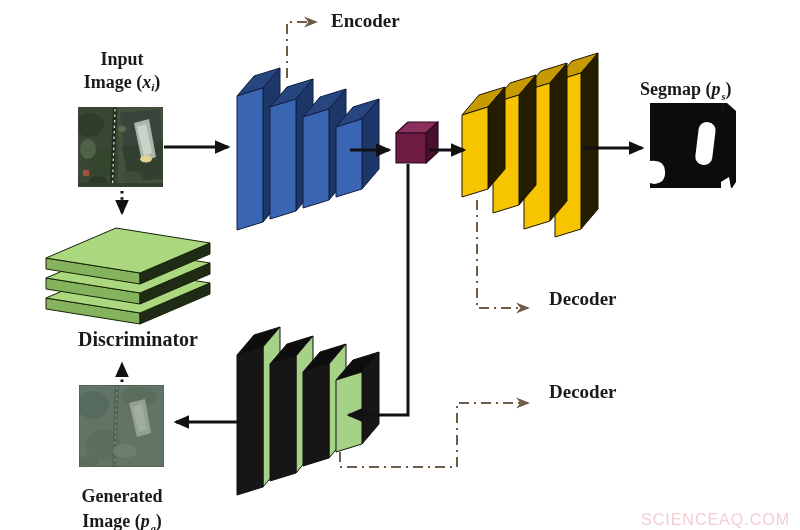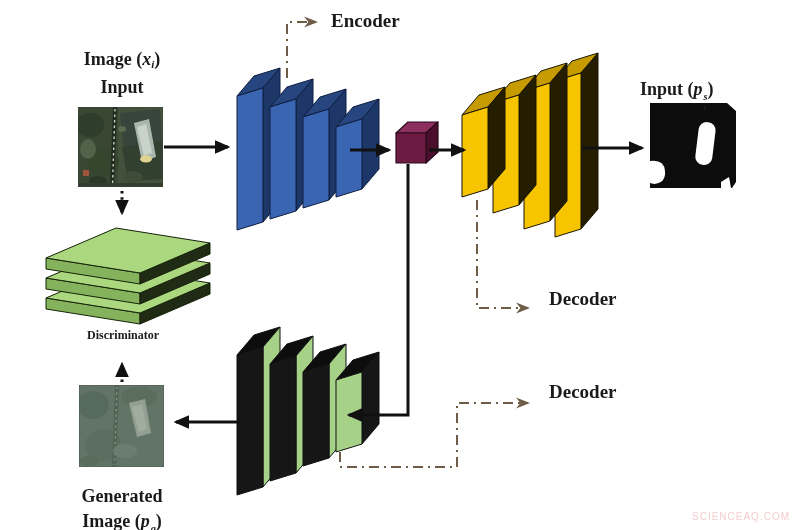--- a/index.html
+++ b/index.html
@@ -10,21 +10,21 @@
   .center{text-align:center;white-space:normal;}
   .lbl i{font-style:italic;}
   sub{font-size:0.62em;font-style:italic;vertical-align:-0.3em;letter-spacing:0;}
   .stk{display:inline-flex;flex-direction:column;align-items:flex-start;
        font-size:0.58em;line-height:0.95;vertical-align:-0.45em;margin-left:1px;}
   .stk i{font-style:italic;}
   .arr{stroke-width:3;fill:none;}
   .dotted{stroke-dasharray:2.5 3.8;}
   .ptr{stroke-width:2;fill:none;stroke-dasharray:10 5 2 5;}
   .wm{position:absolute;font-family:"Liberation Sans", sans-serif;font-weight:400;
-      font-size:10px;letter-spacing:1px;}
+      font-size:16px;letter-spacing:1px;}
 </style>
 </head>
 <body>
 
 <div class="canvas">
 
   <svg width="800" height="530" viewBox="0 0 800 530">
     <defs>
       <marker id="mBlack" markerWidth="5.2" markerHeight="4.6" refX="4.4" refY="2.3" orient="auto">
         <path d="M0,0 L5.2,2.3 L0,4.6 Z" fill="#111111"></path>
@@ -158,40 +158,40 @@
       </g>
       <rect width="85" height="82" fill="none" stroke="#4a584c" stroke-width="1"></rect>
     </svg>
   </svg>
 
   <div class="lbl" style="left:331px;top:10px;font-size:19px;">
     <span>Encoder</span>
   </div>
 
   <div class="lbl center" style="left:58px;top:48px;width:128px;font-size:18px;line-height:23px;">
+    <div><span>Input</span></div>
     <div><span>Image (</span><i>x</i><sub>i</sub><span>)</span></div>
-    <div><span>Input</span></div>
   </div>
 
   <div class="lbl" style="left:640px;top:79px;font-size:18px;">
-    <span>Input (</span><i>p</i><span class="stk">
+    <span>Segmap (</span><i>p</i><span class="stk">
         <i>s</i>
         <i>i</i>
       </span><span>)</span>
   </div>
 
   <div class="lbl" style="left:549px;top:286px;font-size:19px;line-height:25px;">
     <div><span>Decoder</span></div>
   </div>
 
   <div class="lbl" style="left:549px;top:379px;font-size:19px;line-height:25px;">
     <div><span>Decoder</span></div>
   </div>
 
-  <div class="lbl center" style="left:48px;top:328px;width:150px;font-size:12px;">
+  <div class="lbl center" style="left:48px;top:328px;width:150px;font-size:20px;text-align:right;">
     <span>Discriminator</span>
   </div>
 
   <div class="lbl center" style="left:56px;top:484px;width:132px;font-size:18px;line-height:25px;">
     <div><span>Generated</span></div>
     <div><span>Image (</span><i>p</i><span class="stk">
           <i>g</i>
           <i>i</i>
         </span><span>)</span></div>
   </div>

